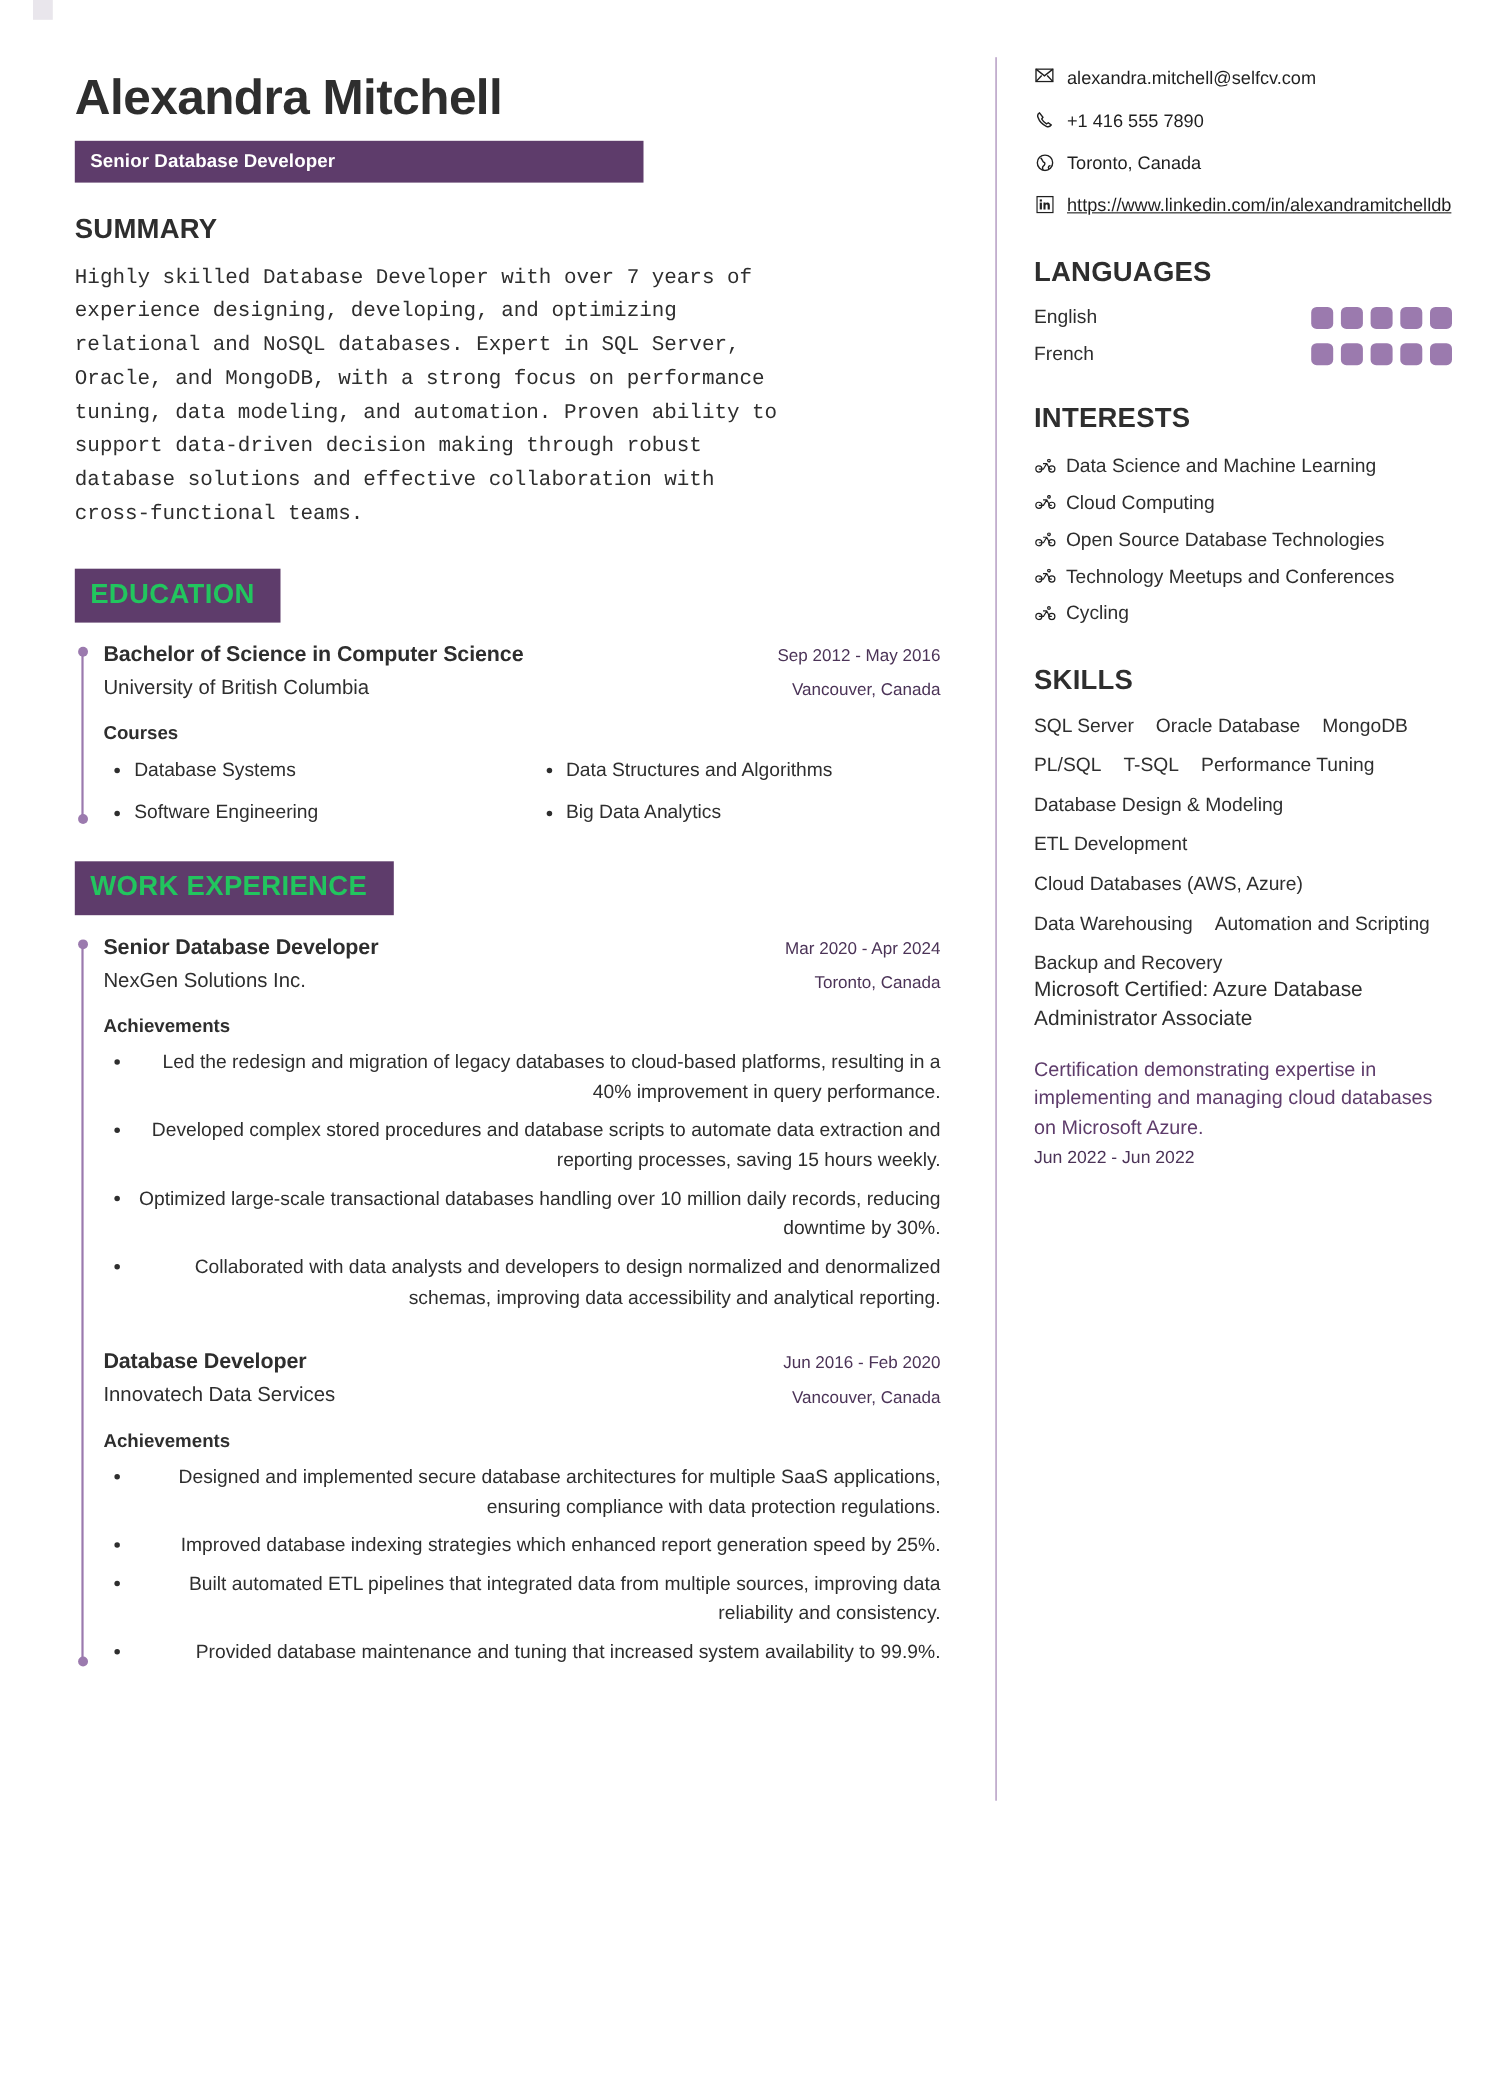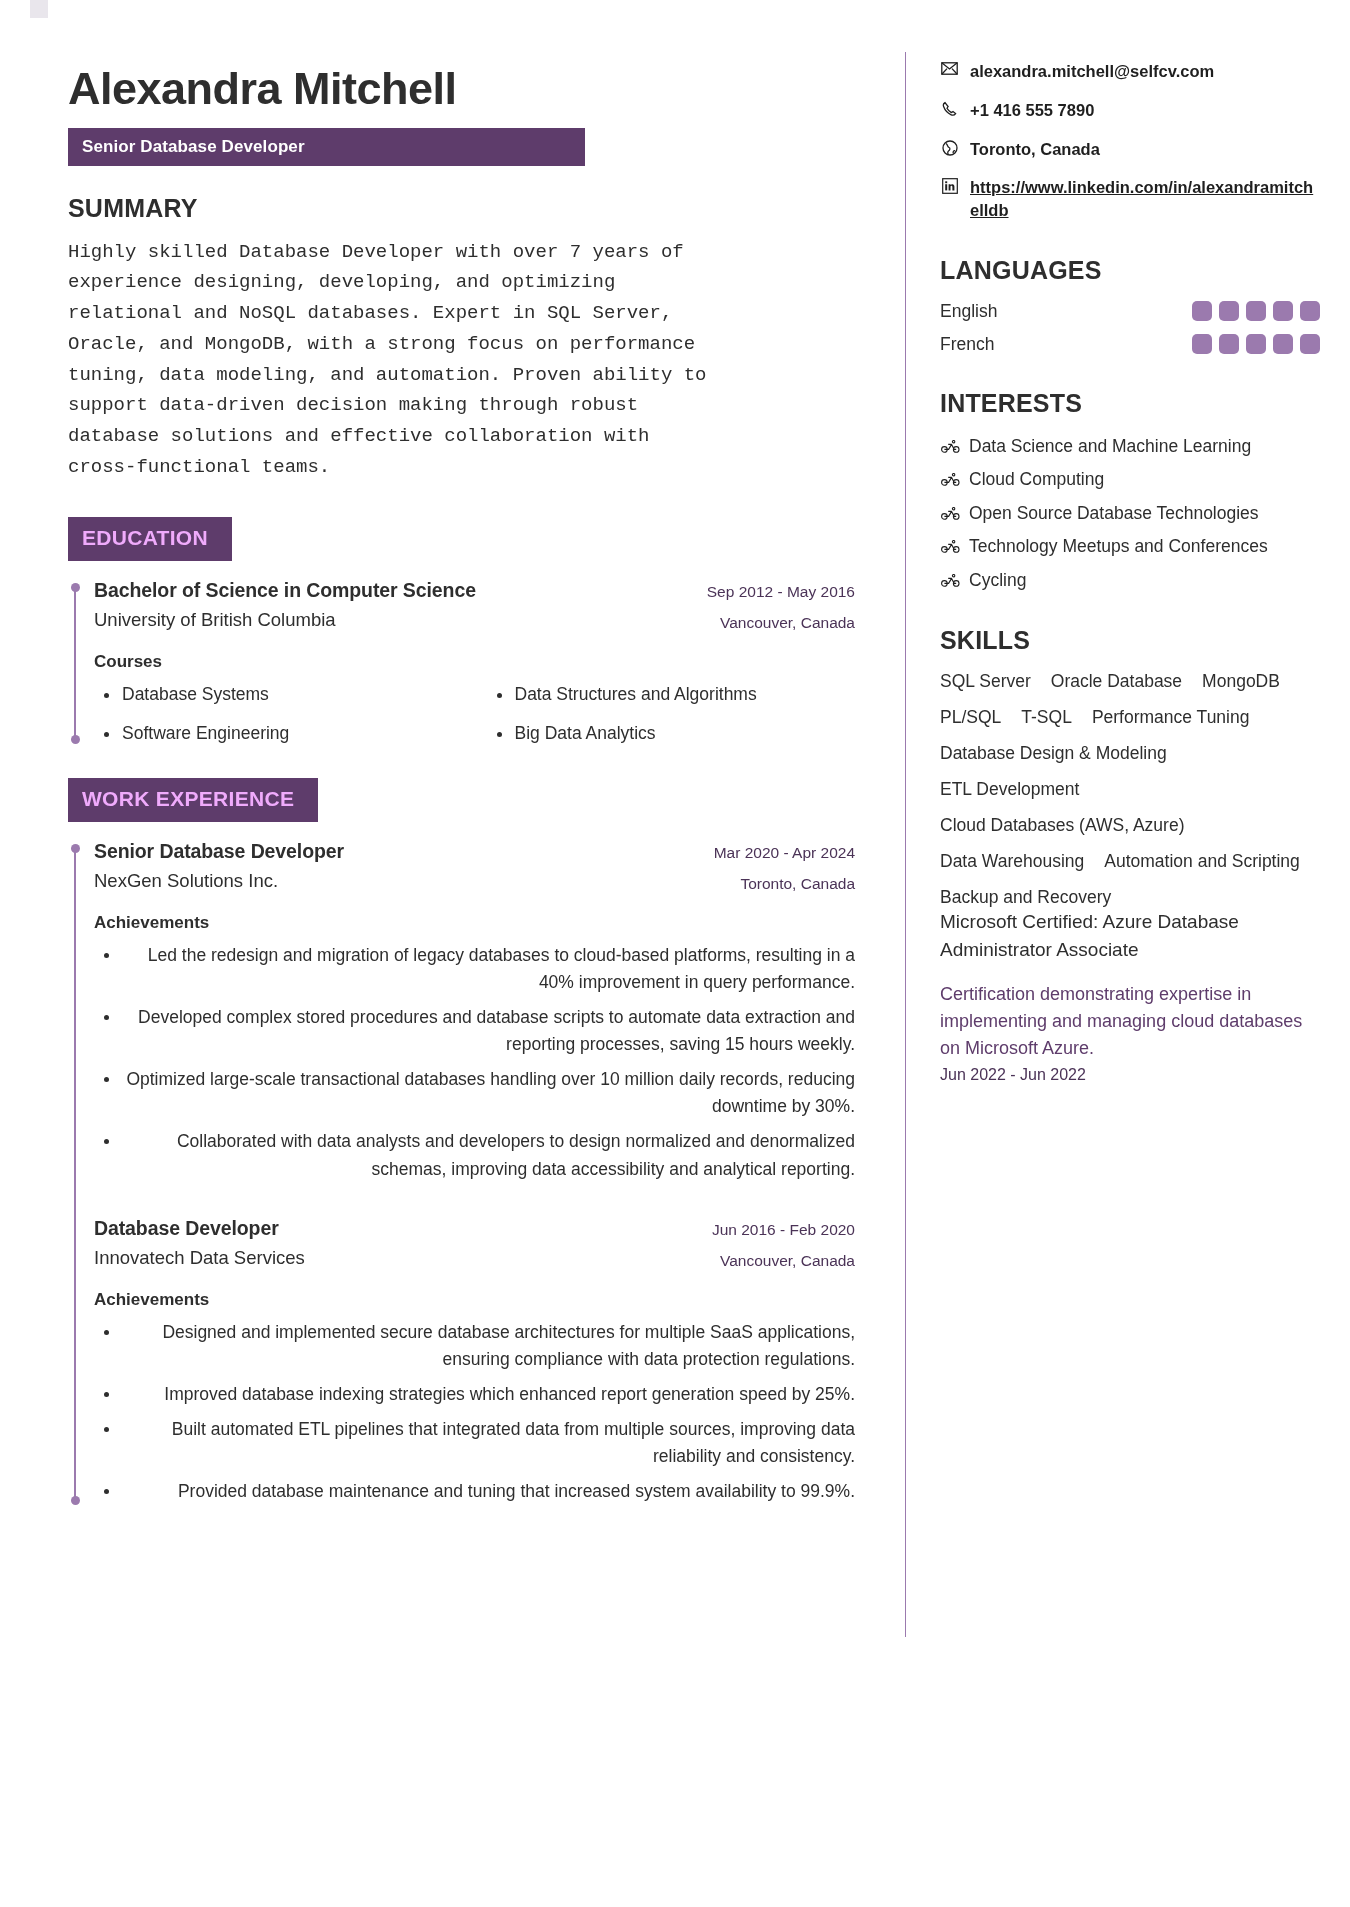--- a/index.html
+++ b/index.html
@@ -63,22 +63,22 @@
     font-weight: bold;
     letter-spacing: 0.2px;
     color: #2e2e2e;
     margin-top: 28px;
     margin-bottom: 14px;
   }
 
   .sec-title-badge {
     display: inline-block;
     background: #5e3c6b;
-    color: #f0abfc;
-    font-size: 21px;
+    color: #22c55e;
+    font-size: 25px;
     font-weight: bold;
     letter-spacing: 0.3px;
     padding: 9px 24px 11px 14px;
     margin-top: 34px;
   }
 
   .summary-text {
     font-size: 19px;
     line-height: 1.62;
     color: #2e2e2e;
@@ -216,21 +216,20 @@
     width: 445px;
     border-left: 1.5px solid #9b7aae;
     padding: 8px 30px 0 34px;
   }
 
   .contact-row {
     display: flex;
     align-items: flex-start;
     gap: 11px;
     margin-bottom: 16px;
-    font-weight: bold;
   }
   .contact-icon {
     width: 19px;
     flex: 0 0 19px;
     margin-top: 2px;
     display: flex;
     align-items: center;
     justify-content: center;
   }
   .contact-text {

